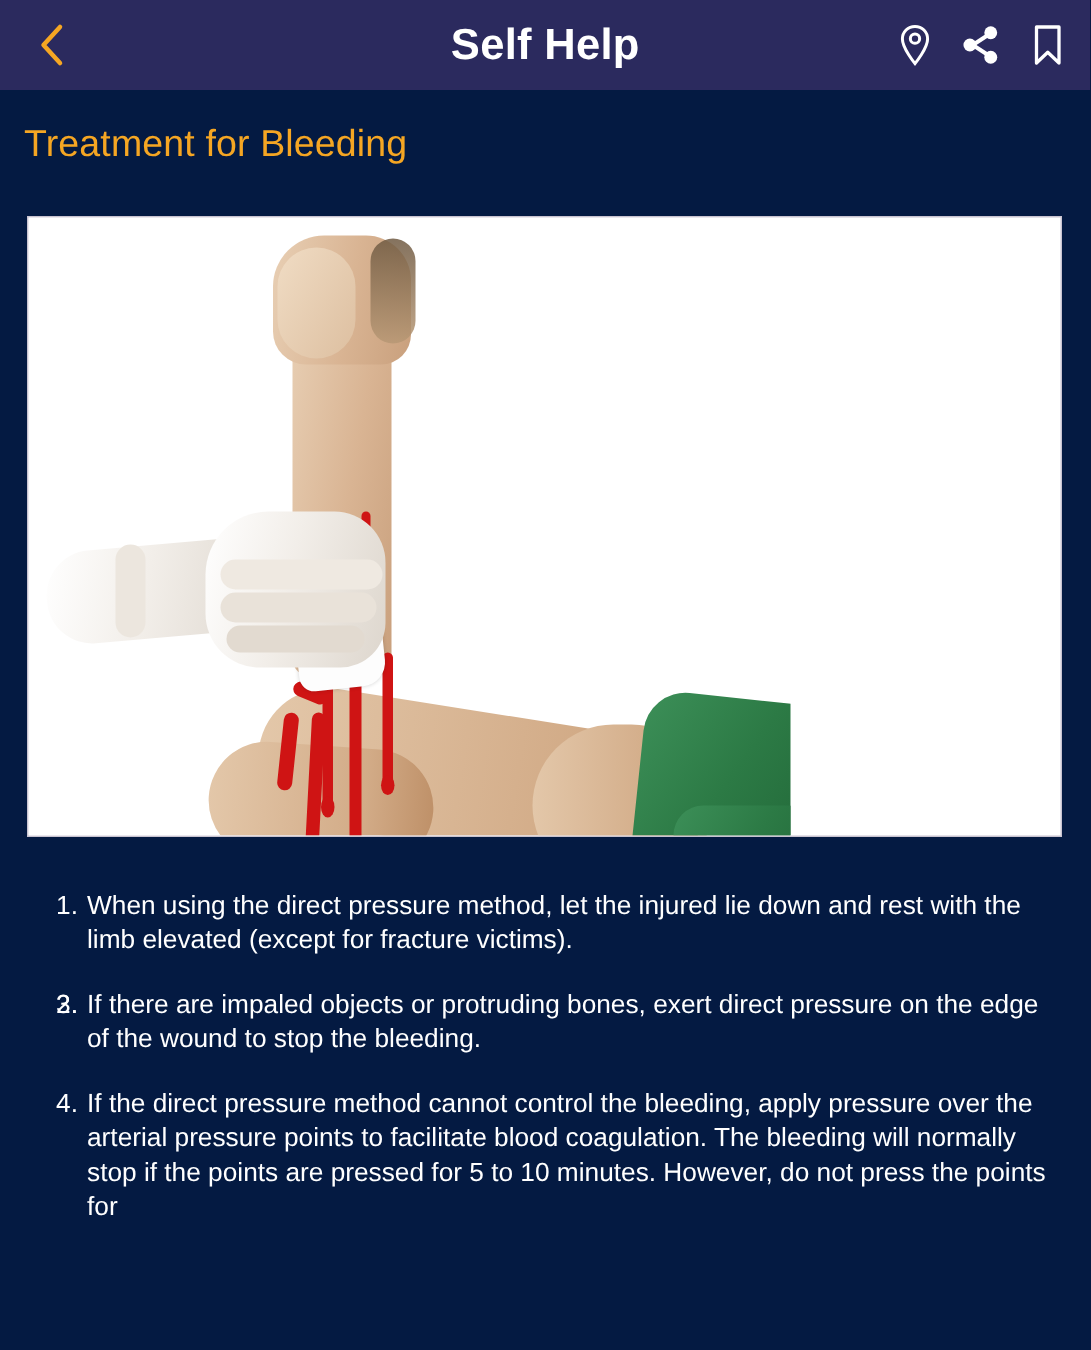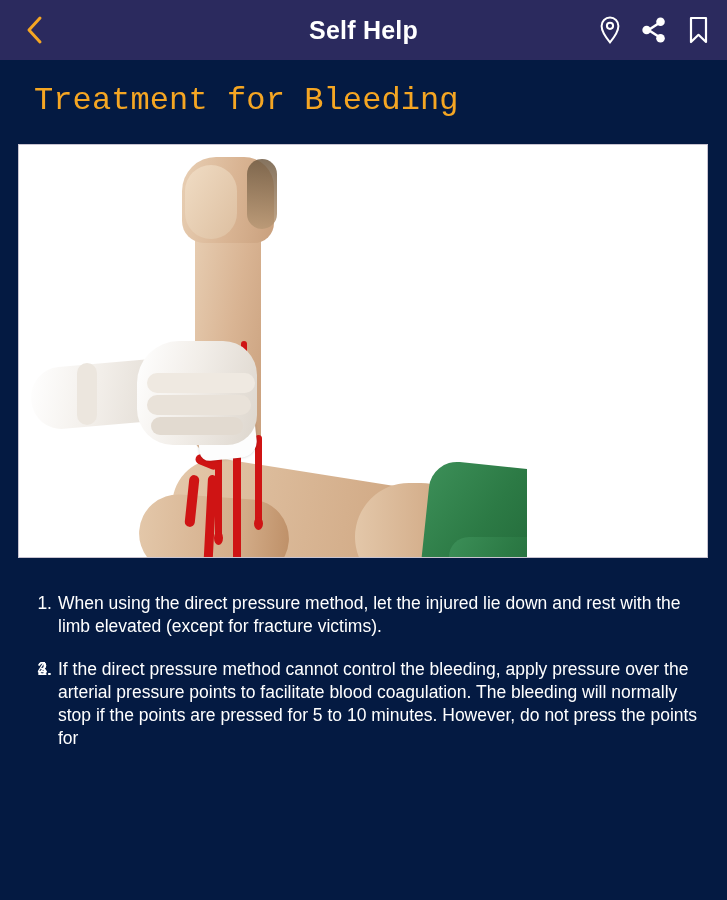--- a/index.html
+++ b/index.html
@@ -17,31 +17,31 @@
     display: flex; align-items: center; position: relative;
     padding: 0 14px;
   }
   .back-btn {
     width: 42px; height: 42px; display: flex; align-items: center; justify-content: center;
     cursor: pointer; flex: 0 0 auto;
   }
   .back-btn svg { display: block; }
   .appbar-title {
     position: absolute; left: 0; right: 0; text-align: center;
-    color: #ffffff; font-size: 25px; font-weight: bold; letter-spacing: .2px;
+    color: #ffffff; font-size: 29px; font-weight: bold; letter-spacing: .2px;
     pointer-events: none;
   }
   .appbar-actions { margin-left: auto; display: flex; align-items: center; gap: 14px; z-index: 2; }
   .act { width: 30px; height: 30px; display: flex; align-items: center; justify-content: center; cursor: pointer; }
   .act svg { display: block; }
 
   
   .page-title {
-    color: #f5a623; font-size: 32px; font-weight: 400;
-    padding: 22px 0 0 34px; letter-spacing: .1px; font-family: Liberation Mono, monospace;
+    color: #f5a623; font-size: 25px; font-weight: 400;
+    padding: 22px 0 0 16px; letter-spacing: .1px;
   }
 
   
   .figure {
     position: absolute; left: 18px; top: 144px;
     width: 690px; height: 414px;
     background: #ffffff; border: 1px solid #c8c3d0;
     overflow: hidden;
   }
   .photo {
@@ -207,20 +207,21 @@
     <ol class="steps">
       <li>
         <span class="num">1.</span>
         <span>When using the direct pressure method, let the injured lie down and rest with the limb elevated (except for fracture victims).</span>
       </li>
       <li>
         <span class="num">2.</span>
       </li>
       <li>
         <span class="num">3.</span>
+        <span>If there are impaled objects or protruding bones, exert direct pressure on the edge of the wound to stop the bleeding.</span>
       </li>
       <li>
         <span class="num">4.</span>
         <span>If the direct pressure method cannot control the bleeding, apply pressure over the arterial pressure points to facilitate blood coagulation. The bleeding will normally stop if the points are pressed for 5 to 10 minutes. However, do not press the points for</span>
       </li>
     </ol>
 
   </div>
 
 </div>

